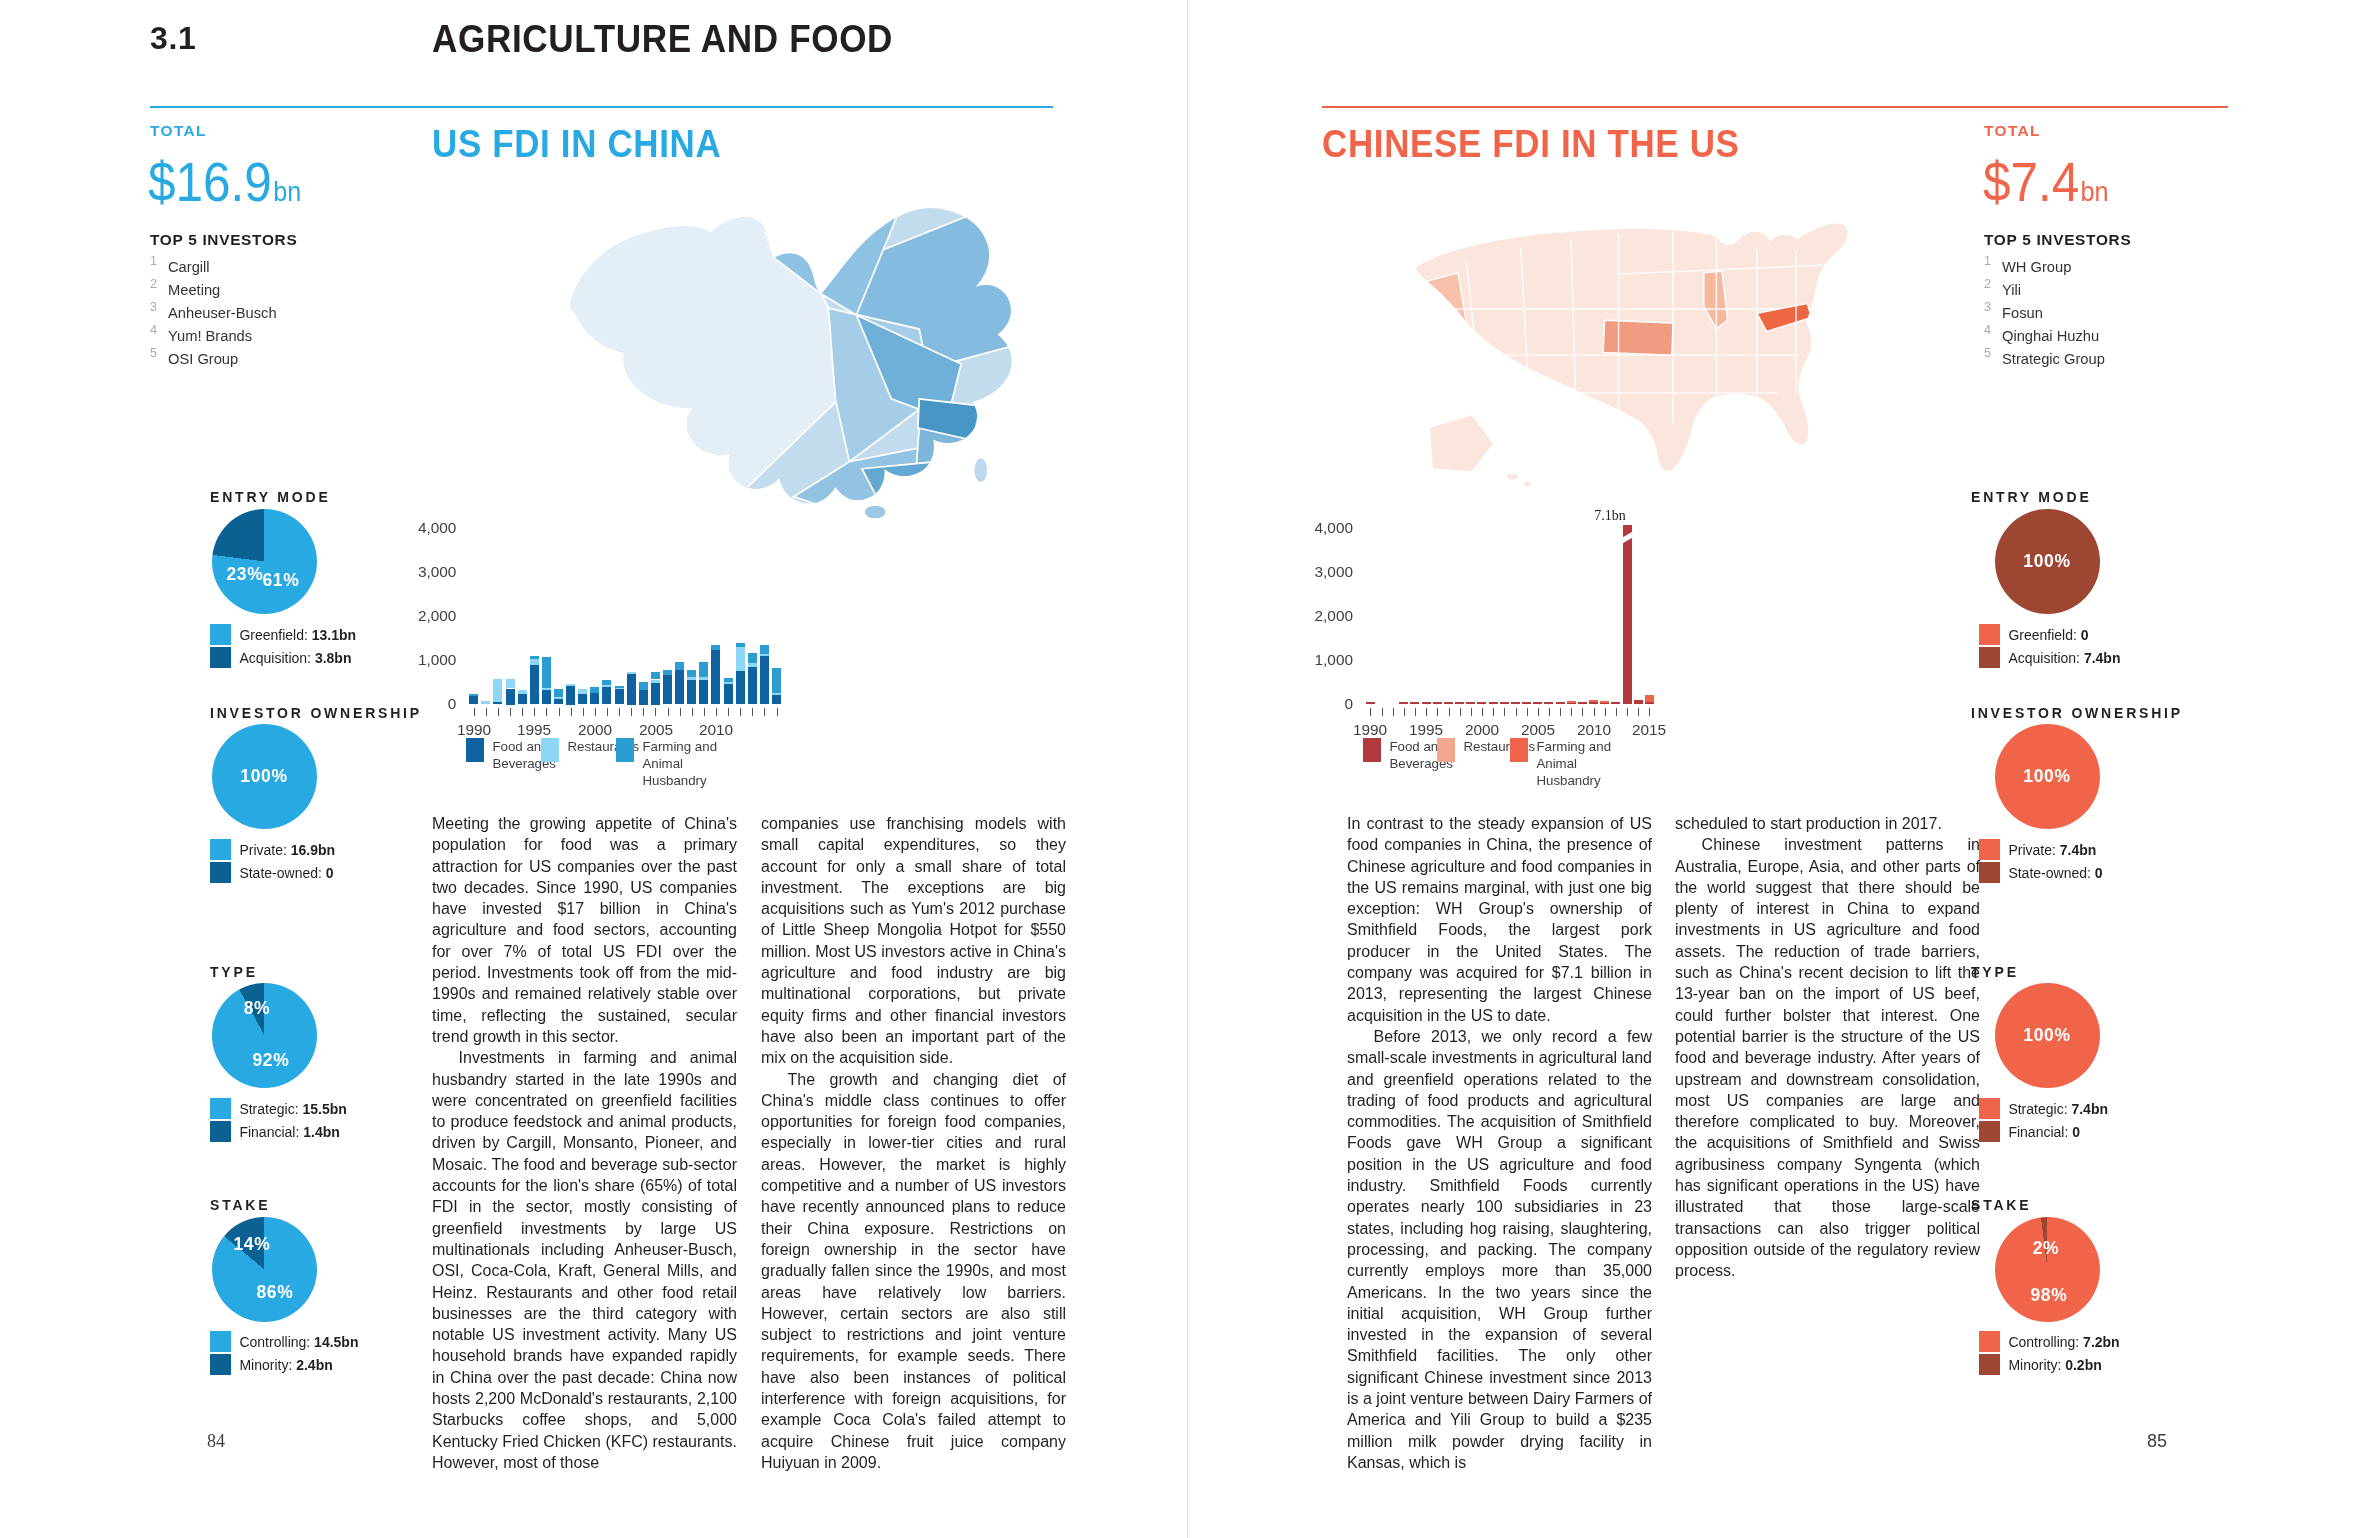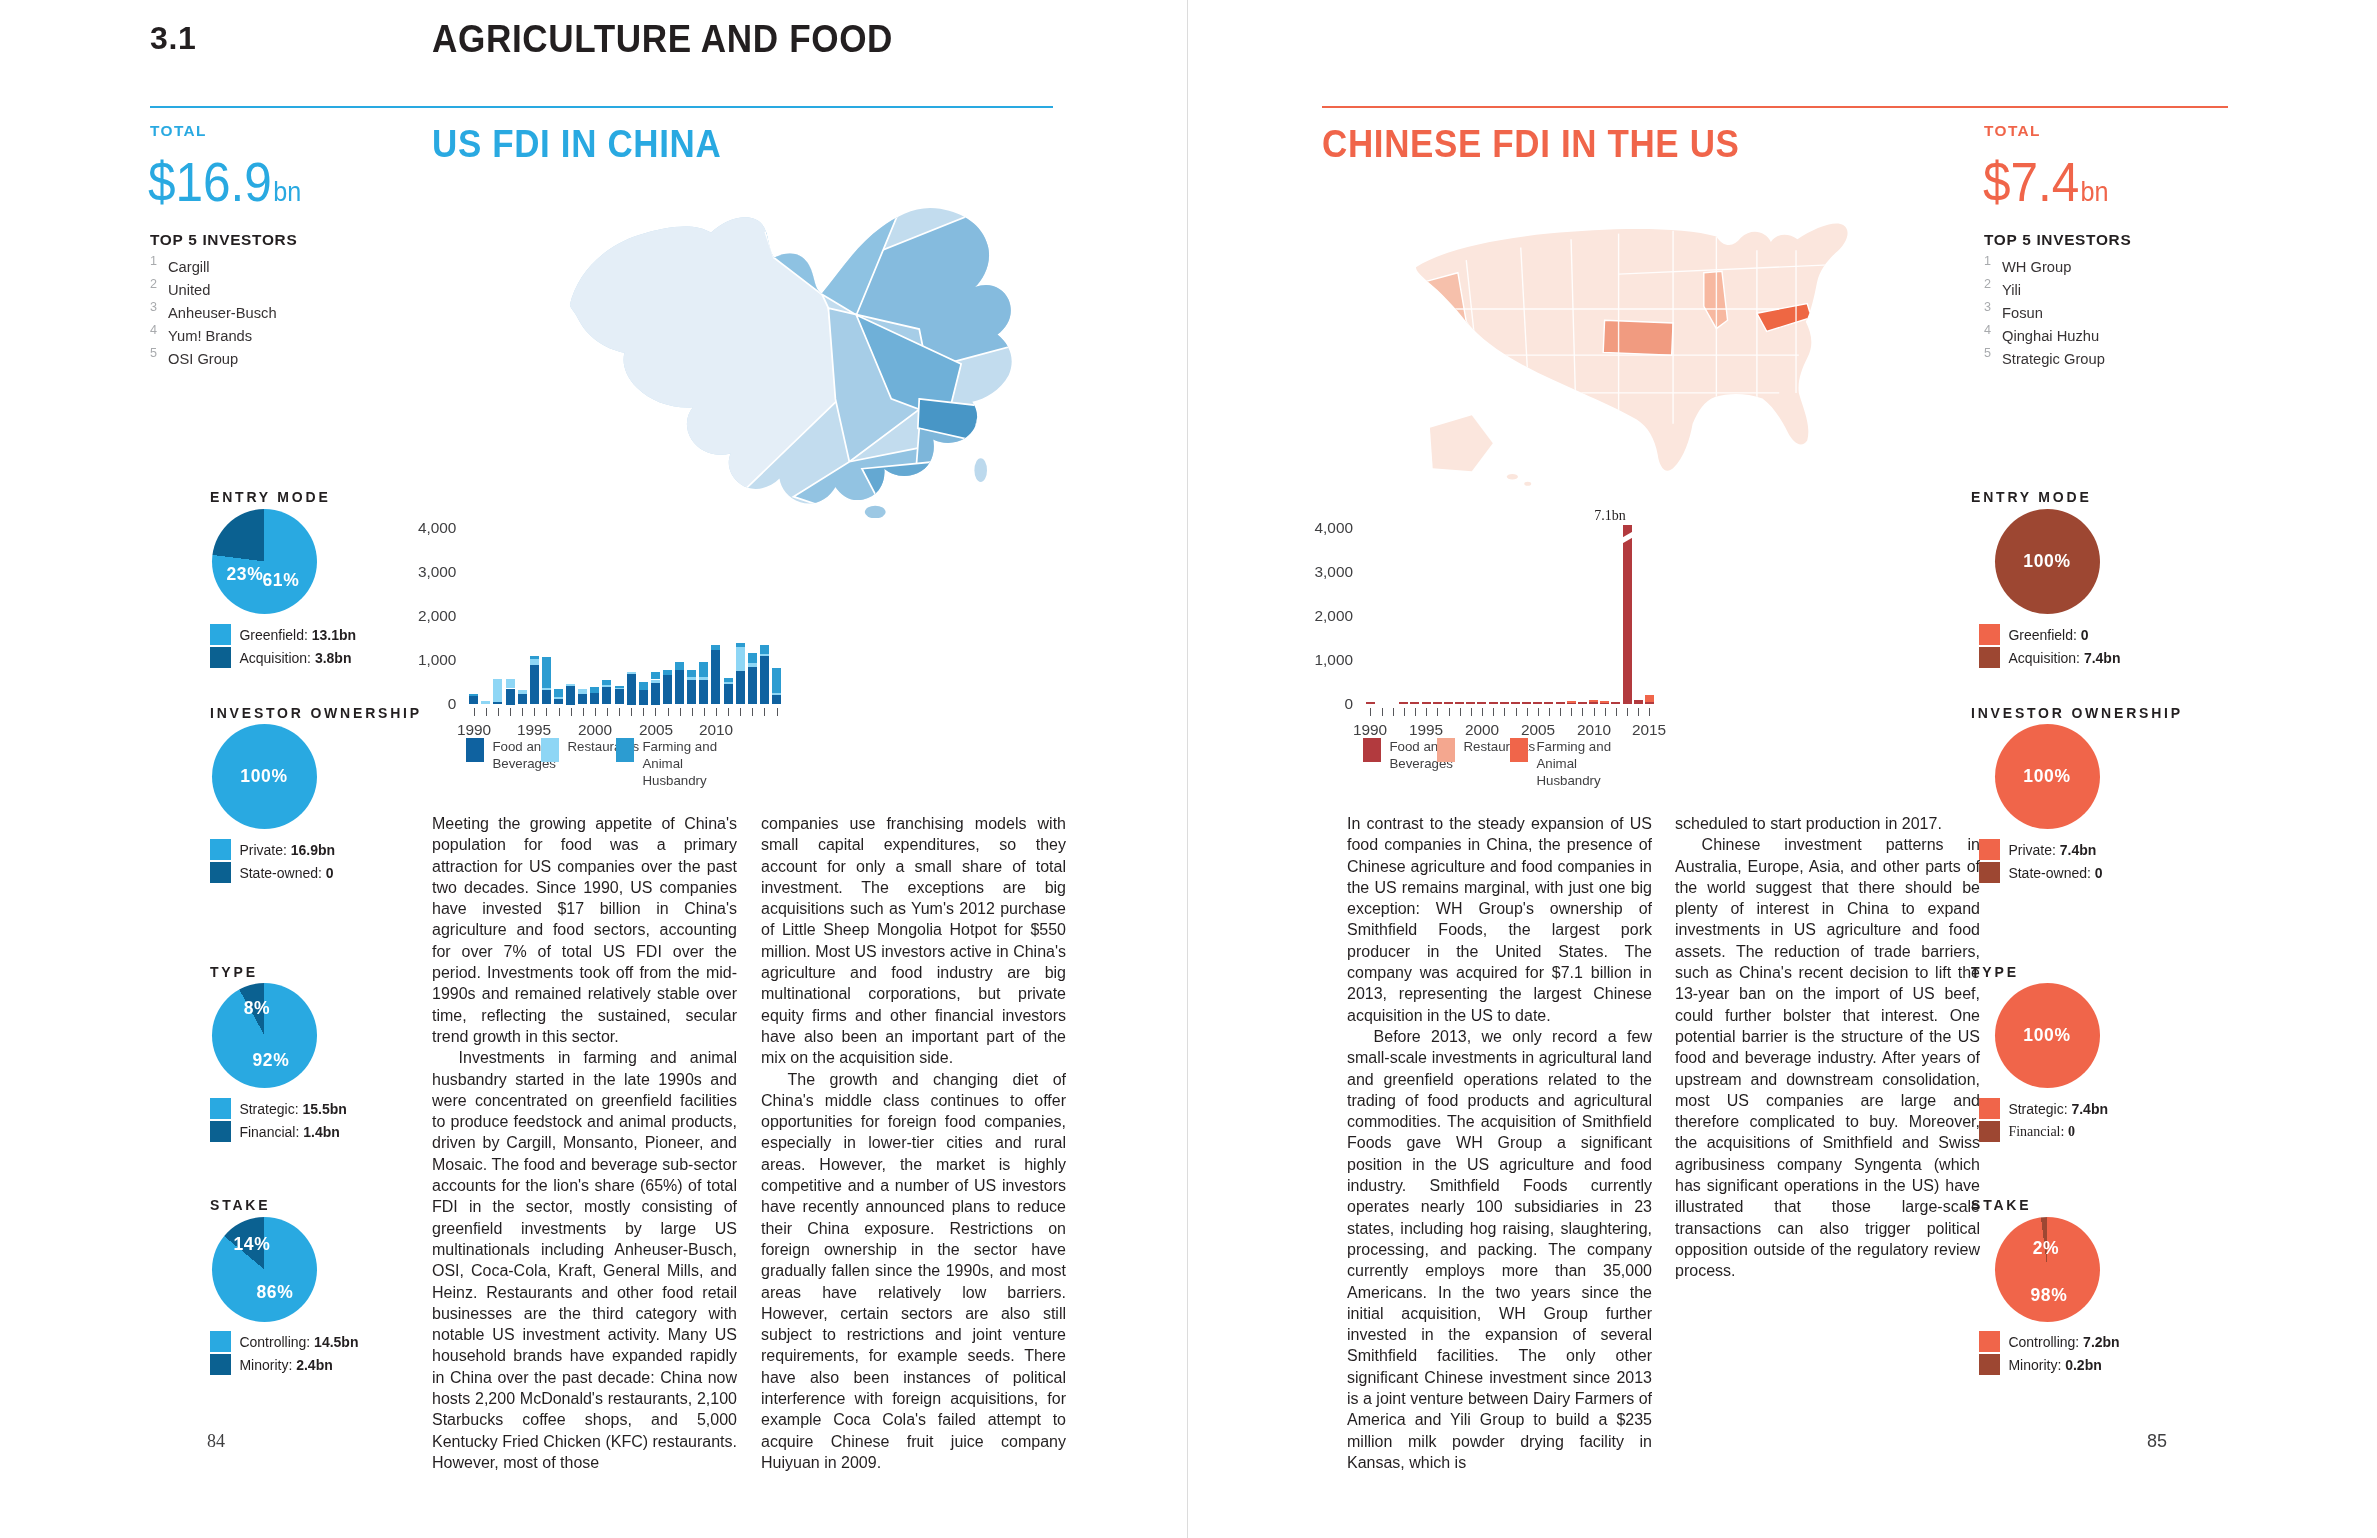--- a/index.html
+++ b/index.html
@@ -62,21 +62,21 @@
     <span class="u">bn</span>
   </div>
   <div class="abs top5-label" style="left:150px;">TOP 5 INVESTORS</div>
   <div class="abs top5" style="left:150px;" id="top5L">
       <div class="row">
         <div class="n">1</div>
         <div class="nm">Cargill</div>
       </div>
       <div class="row">
         <div class="n">2</div>
-        <div class="nm">United</div>
+        <div class="nm">Meeting</div>
       </div>
       <div class="row">
         <div class="n">3</div>
         <div class="nm">Anheuser-Busch</div>
       </div>
       <div class="row">
         <div class="n">4</div>
         <div class="nm">Yum! Brands</div>
       </div>
       <div class="row">
@@ -477,21 +477,21 @@
         <div class="leg-tx"><span>State-owned: </span><b>0</b></div>
       </div>
       <div class="abs pie-title" style="left: 1971px; top: 964px;">TYPE</div>
       <div class="abs pie" style="left: 1995px; top: 983px; background: conic-gradient(rgb(240, 101, 74) 0%, rgb(240, 101, 74) 100%);">
         <div class="pie-pct" style="left: 52px; top: 52px;">100%</div>
       </div>
       <div class="leg-row" style="left: 1979px; top: 1098px;">
         <div class="leg-sw" style="background: rgb(240, 101, 74);"></div>
         <div class="leg-tx"><span>Strategic: </span><b>7.4bn</b></div>
       </div>
-      <div class="leg-row" style="left: 1979px; top: 1121px; font-family: Liberation Serif, serif;">
+      <div class="leg-row" style="left: 1979px; top: 1121px;">
         <div class="leg-sw" style="background: rgb(157, 71, 50);"></div>
         <div class="leg-tx"><span>Financial: </span><b>0</b></div>
       </div>
       <div class="abs pie-title" style="left: 1971px; top: 1197px;">STAKE</div>
       <div class="abs pie" style="left: 1995px; top: 1217px; background: conic-gradient(rgb(240, 101, 74) 0%, rgb(240, 101, 74) 98%, rgb(157, 71, 50) 98%, rgb(157, 71, 50) 100%);">
         <div class="pie-pct" style="left: 54px; top: 78px;">98%</div>
         <div class="pie-pct" style="left: 51px; top: 31px;">2%</div>
       </div>
       <div class="leg-row" style="left: 1979px; top: 1331px;">
         <div class="leg-sw" style="background: rgb(240, 101, 74);"></div>

